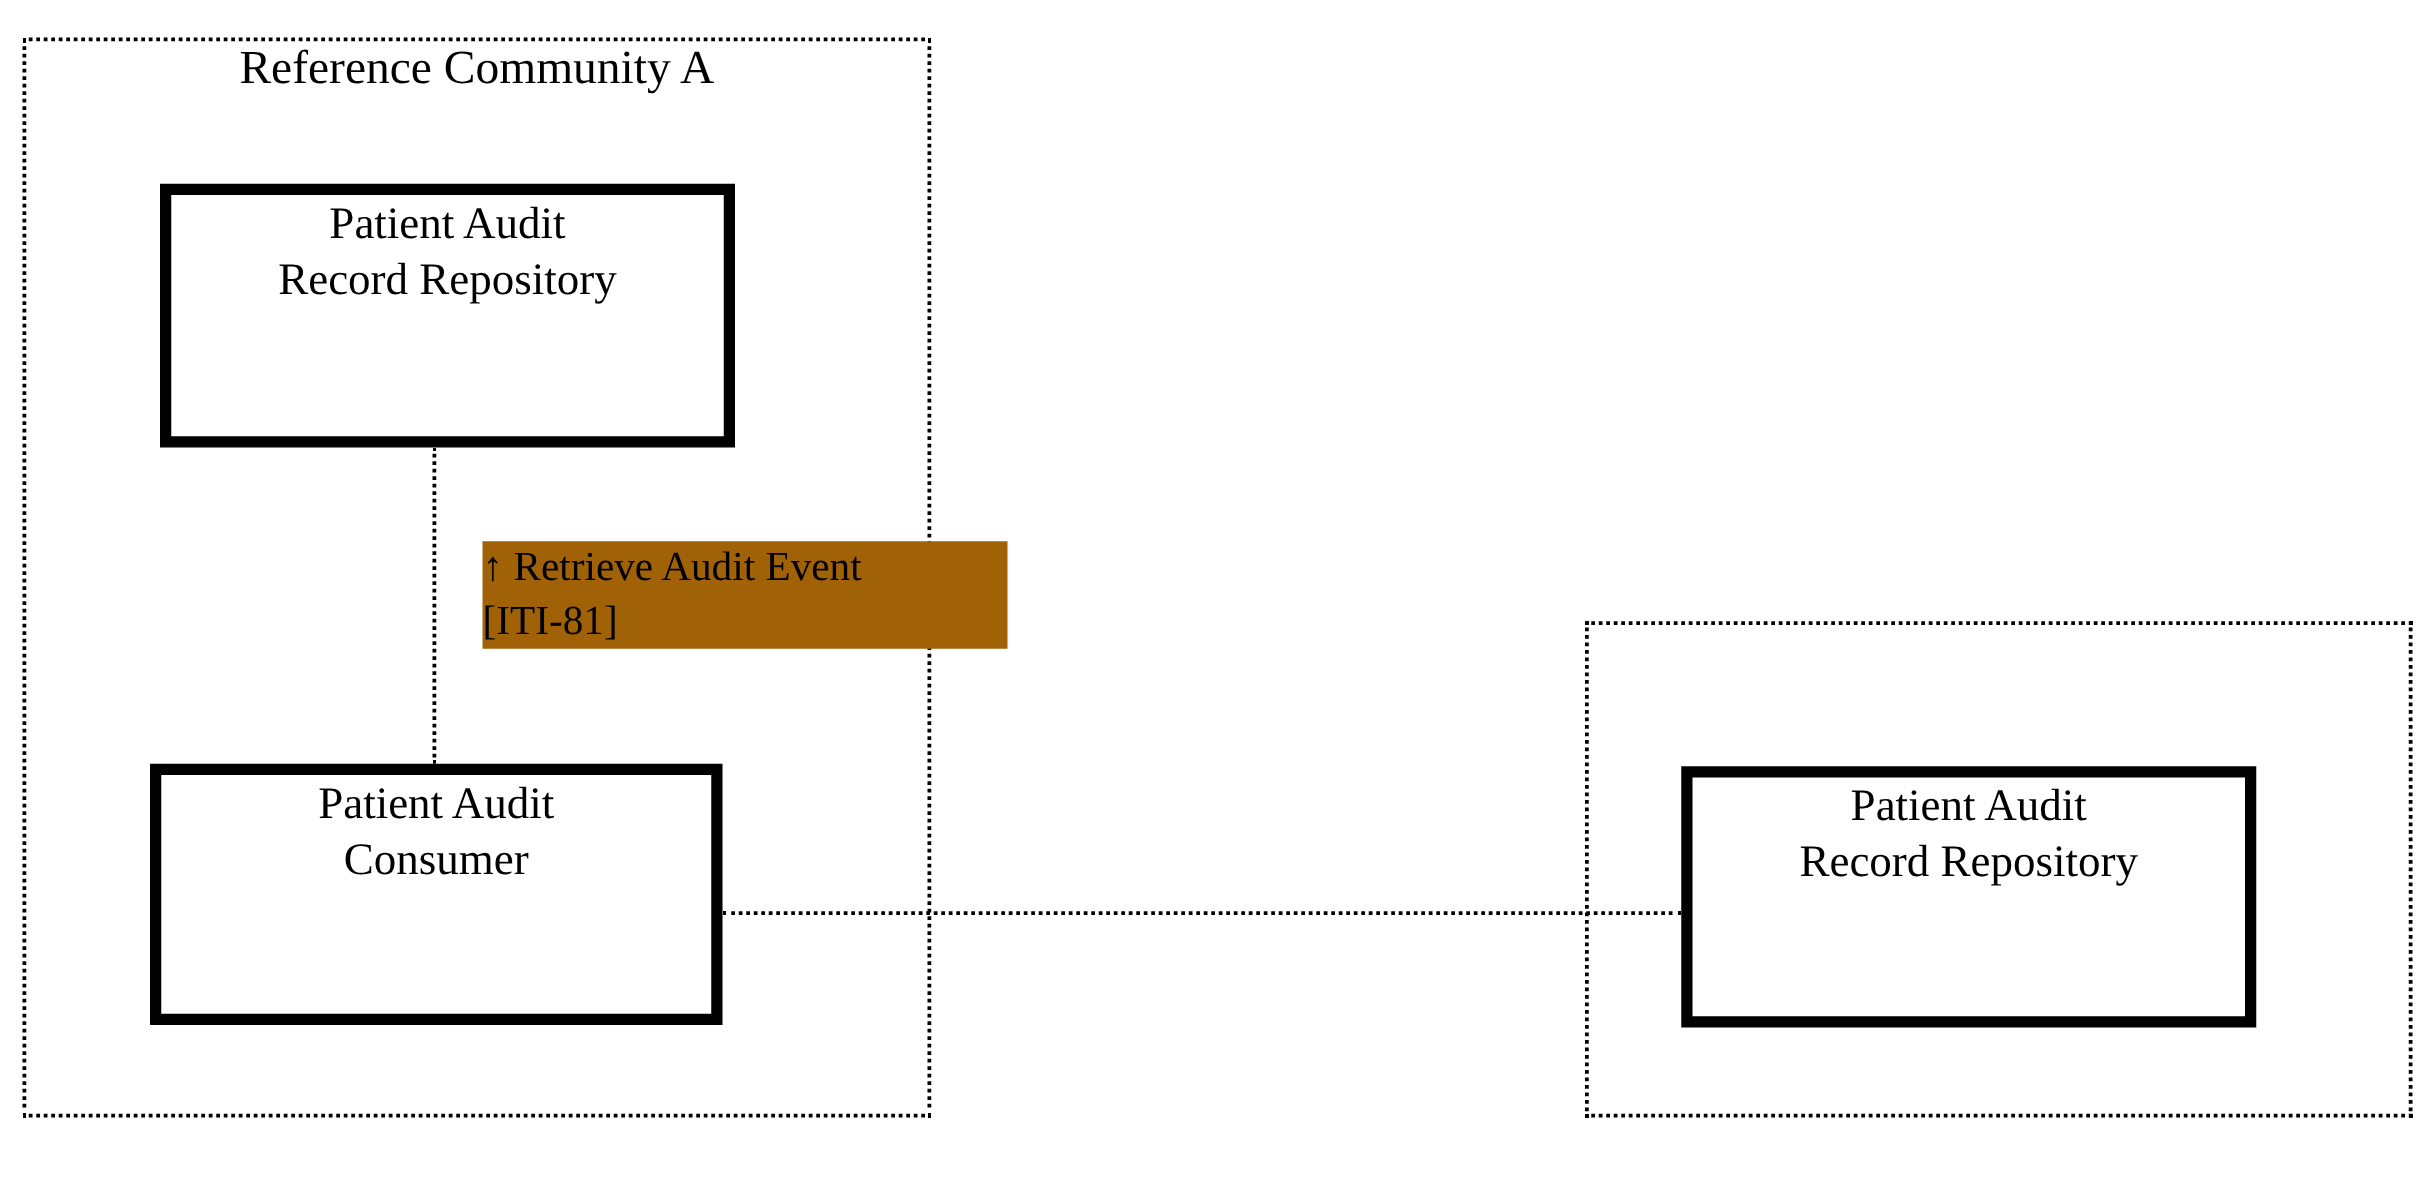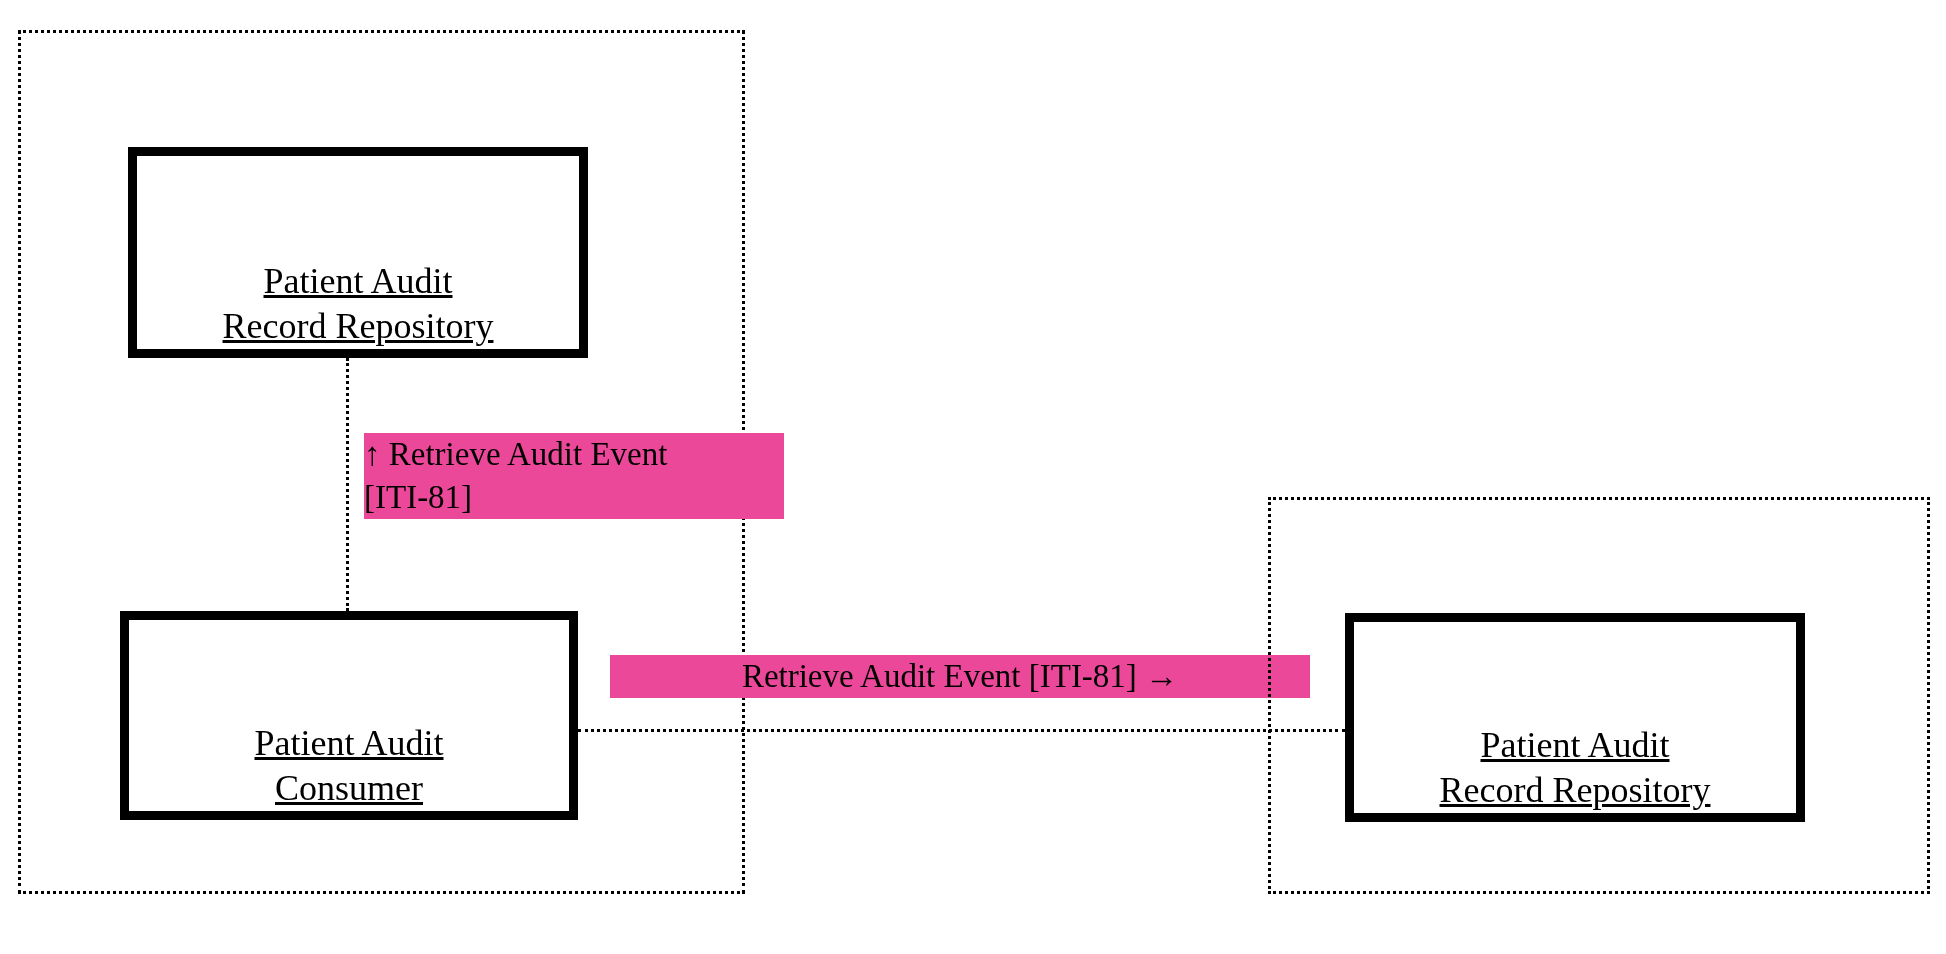--- a/index.html
+++ b/index.html
@@ -35,24 +35,23 @@
     white-space: nowrap;
   }
 
   
   .actor-box {
     position: absolute;
     box-sizing: border-box;
     border: 9px solid #000000;
     background: #ffffff;
     display: flex;
-    align-items: flex-end;
+    align-items: flex-start;
     justify-content: center;
     text-align: center;
-    text-decoration: underline;
   }
   .actor-label {
     font-size: 36px;
     line-height: 1.25;
     white-space: pre-line;
     padding: 0 6px;
   }
 
   
   .conn-v {
@@ -65,51 +64,52 @@
     height: 0;
     border-top: 3px dotted #000000;
   }
 
   
   .txn-label {
     position: absolute;
     font-size: 33px;
     line-height: 1.30;
     white-space: pre-line;
-    background: #ec4899;
+    background: #a16207;
+    margin-left: 22px;
   }
   .txn-label.left-align { text-align: left; }
   .txn-label.center-align { text-align: center; }
 </style>
 </head>
 <body>
 
 <div id="canvas">
 
   <div class="community" style="left:18px; top:30px; width:727px; height:864px;"></div>
 
+  <div class="community-title" style="left:18px; width:727px; top:33px;">Reference Community A</div>
 
   <div class="actor-box" style="left:128px; top:147px; width:460px; height:211px;">
     <span class="actor-label">Patient Audit
 Record Repository</span>
   </div>
 
   <div class="conn-v" style="left:346px; top:358px; height:253px;"></div>
 
   <div class="txn-label left-align" style="left:364px; top:433px; width:420px;">↑ Retrieve Audit Event
    [ITI-81]</div>
 
   <div class="actor-box" style="left:120px; top:611px; width:458px; height:209px;">
     <span class="actor-label">Patient Audit
 Consumer</span>
   </div>
 
   <div class="conn-h" style="left:578px; top:729px; width:767px;"></div>
 
-  <div class="txn-label center-align" style="left:610px; top:655px; width:700px;">Retrieve Audit Event [ITI-81] →</div>
 
   <div class="community" style="left:1268px; top:497px; width:662px; height:397px;"></div>
 
 
   <div class="actor-box" style="left:1345px; top:613px; width:460px; height:209px;">
     <span class="actor-label">Patient Audit
 Record Repository</span>
   </div>
 
 </div>

